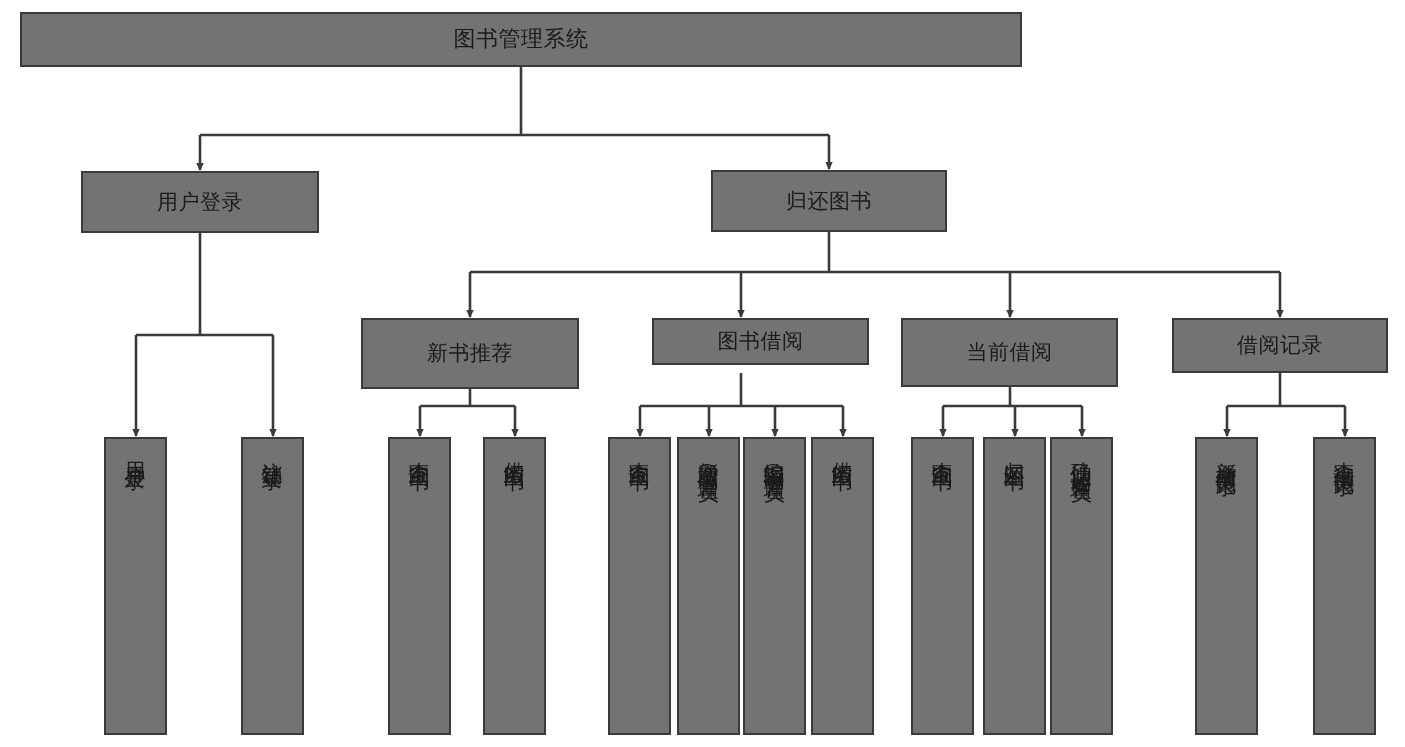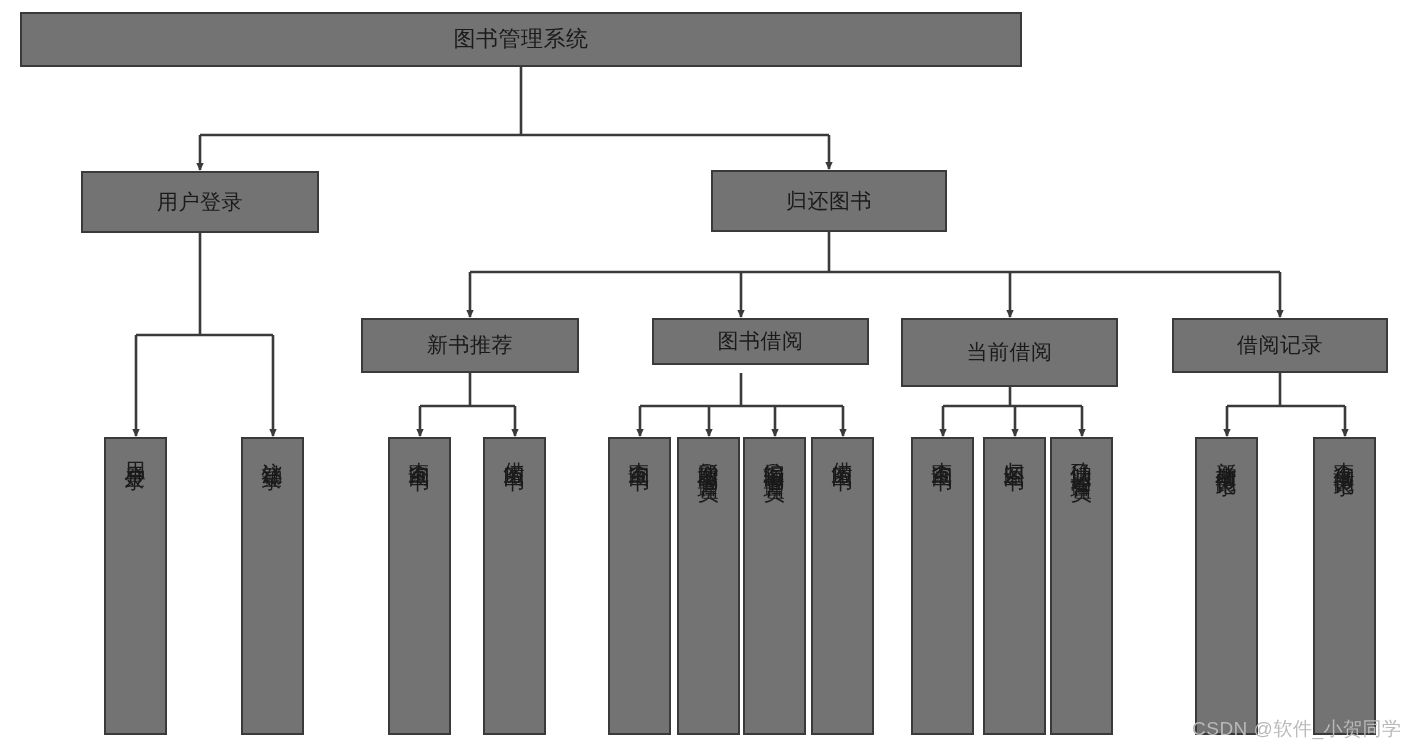--- a/index.html
+++ b/index.html
@@ -119,21 +119,21 @@
   <div id="node-layer">
       <div class="node horiz root" style="left: 20px; top: 12px; width: 1002px; height: 55px; border-color: rgb(58, 58, 58);">
         <span class="label" style="color: rgb(26, 26, 26);">图书管理系统</span>
       </div>
       <div class="node horiz" style="left: 81px; top: 171px; width: 238px; height: 62px; border-color: rgb(58, 58, 58);">
         <span class="label" style="color: rgb(26, 26, 26);">用户登录</span>
       </div>
       <div class="node horiz" style="left: 711px; top: 170px; width: 236px; height: 62px; border-color: rgb(58, 58, 58);">
         <span class="label" style="color: rgb(26, 26, 26);">归还图书</span>
       </div>
-      <div class="node horiz" style="left: 361px; top: 318px; width: 218px; height: 55px; border-color: rgb(58, 58, 58);">
+      <div class="node horiz" style="left: 361px; top: 318px; width: 218px; height: 71px; border-color: rgb(58, 58, 58);">
         <span class="label" style="color: rgb(26, 26, 26);">新书推荐</span>
       </div>
       <div class="node horiz" style="left: 652px; top: 318px; width: 217px; height: 47px; border-color: rgb(58, 58, 58);">
         <span class="label" style="color: rgb(26, 26, 26);">图书借阅</span>
       </div>
       <div class="node horiz" style="left: 901px; top: 318px; width: 217px; height: 69px; border-color: rgb(58, 58, 58);">
         <span class="label" style="color: rgb(26, 26, 26);">当前借阅</span>
       </div>
       <div class="node horiz" style="left: 1172px; top: 318px; width: 216px; height: 55px; border-color: rgb(58, 58, 58);">
         <span class="label" style="color: rgb(26, 26, 26);">借阅记录</span>
@@ -171,14 +171,13 @@
       <div class="node vert" style="left: 1050px; top: 437px; width: 63px; height: 298px; border-color: rgb(58, 58, 58);">
         <span class="label" style="color: rgb(26, 26, 26);">确认归还（管理员）</span>
       </div>
       <div class="node vert" style="left: 1195px; top: 437px; width: 63px; height: 298px; border-color: rgb(58, 58, 58);">
         <span class="label" style="color: rgb(26, 26, 26);">新增借阅记录</span>
       </div>
       <div class="node vert" style="left: 1313px; top: 437px; width: 63px; height: 298px; border-color: rgb(58, 58, 58);">
         <span class="label" style="color: rgb(26, 26, 26);">查询借阅记录</span>
       </div>
     </div>
-  <div class="watermark" style="left: 1192px; top: 716px; color: rgb(185, 185, 185);">CSDN @软件_小贺同学</div>
 </div>
 
 </body></html>

